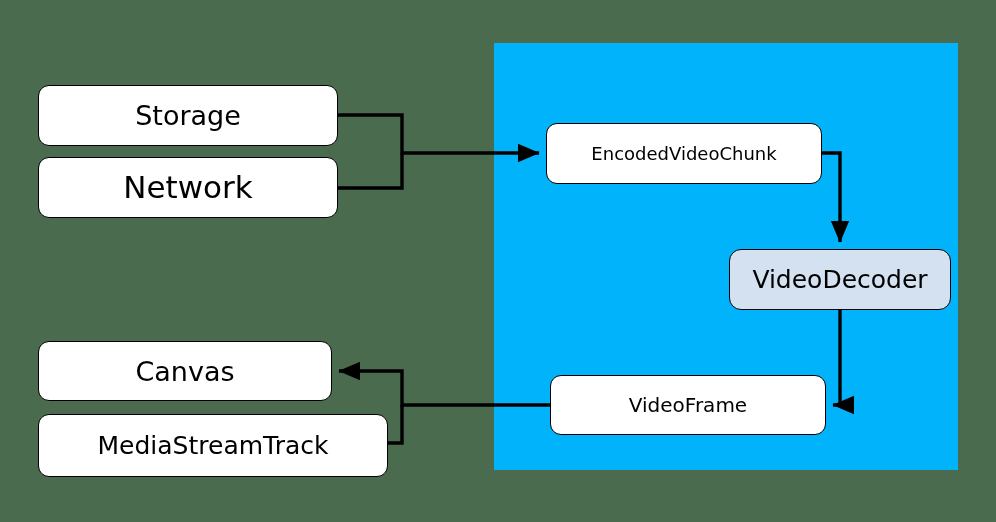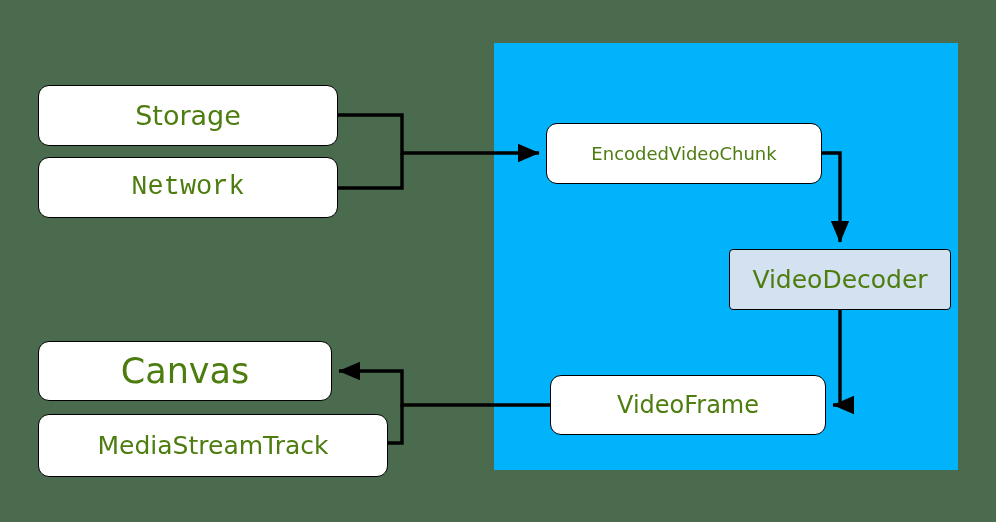--- a/index.html
+++ b/index.html
@@ -24,21 +24,21 @@
   }
   .node-box {
     position: absolute;
     box-sizing: border-box;
     display: flex;
     align-items: center;
     justify-content: center;
     background: #ffffff;
     border: 1.6px solid #000000;
     border-radius: 11px;
-    color: #4d7c0f;
+    color: #000000;
     text-align: center;
     line-height: 1;
     white-space: nowrap;
   }
   .node-box.sharp {
     border-radius: 0;
     background: #d4e1f1;
     border-width: 1.4px;
   }
   .node-label {
@@ -69,37 +69,37 @@
         <path d="M 840 310 L 840 405 L 833 405" fill="none" stroke="#000000" stroke-width="3.4" stroke-linecap="butt" stroke-linejoin="miter" marker-end="url(#arrowhead)"></path>
         <path d="M 550 405 L 402 405 L 402 371 L 339 371" fill="none" stroke="#000000" stroke-width="3.4" stroke-linecap="butt" stroke-linejoin="miter" marker-end="url(#arrowhead)"></path>
         <path d="M 402 405 L 402 443 L 339 443" fill="none" stroke="#000000" stroke-width="3.4" stroke-linecap="butt" stroke-linejoin="miter" marker-end="url(#arrowhead)"></path>
       </g>
   </svg>
 
   <div class="node-box" style="left: 38px; top: 85px; width: 300px; height: 61px; background: rgb(255, 255, 255); font-size: 27px;">
     <span class="node-label">Storage</span>
   </div>
 
-  <div class="node-box" style="left: 38px; top: 157px; width: 300px; height: 61px; background: rgb(255, 255, 255); font-size: 27px; font-family: Liberation Mono, monospace;">
+  <div class="node-box" style="left: 38px; top: 157px; width: 300px; height: 61px; background: rgb(255, 255, 255); font-size: 31px;">
     <span class="node-label">Network</span>
   </div>
 
-  <div class="node-box" style="left: 38px; top: 341px; width: 294px; height: 60px; background: rgb(255, 255, 255); font-size: 35px;">
+  <div class="node-box" style="left: 38px; top: 341px; width: 294px; height: 60px; background: rgb(255, 255, 255); font-size: 27px;">
     <span class="node-label">Canvas</span>
   </div>
 
   <div class="node-box" style="left: 38px; top: 414px; width: 350px; height: 63px; background: rgb(255, 255, 255); font-size: 25px;">
     <span class="node-label">MediaStreamTrack</span>
   </div>
 
   <div class="node-box" style="left: 546px; top: 123px; width: 276px; height: 61px; background: rgb(255, 255, 255); font-size: 18px;">
     <span class="node-label">EncodedVideoChunk</span>
   </div>
 
-  <div class="node-box sharp" style="left: 729px; top: 249px; width: 222px; height: 61px; background: rgb(212, 225, 241); font-size: 25px; border-radius: 4px;">
+  <div class="node-box sharp" style="left: 729px; top: 249px; width: 222px; height: 61px; background: rgb(212, 225, 241); font-size: 25px; border-radius: 12px;">
     <span class="node-label">VideoDecoder</span>
   </div>
 
-  <div class="node-box" style="left: 550px; top: 375px; width: 276px; height: 60px; background: rgb(255, 255, 255); font-size: 24px;">
+  <div class="node-box" style="left: 550px; top: 375px; width: 276px; height: 60px; background: rgb(255, 255, 255); font-size: 20px;">
     <span class="node-label">VideoFrame</span>
   </div>
 
 </div>
 
 </body></html>

